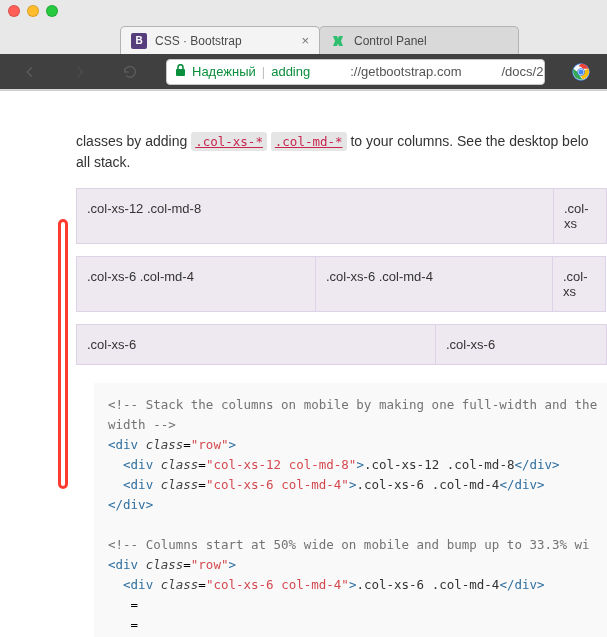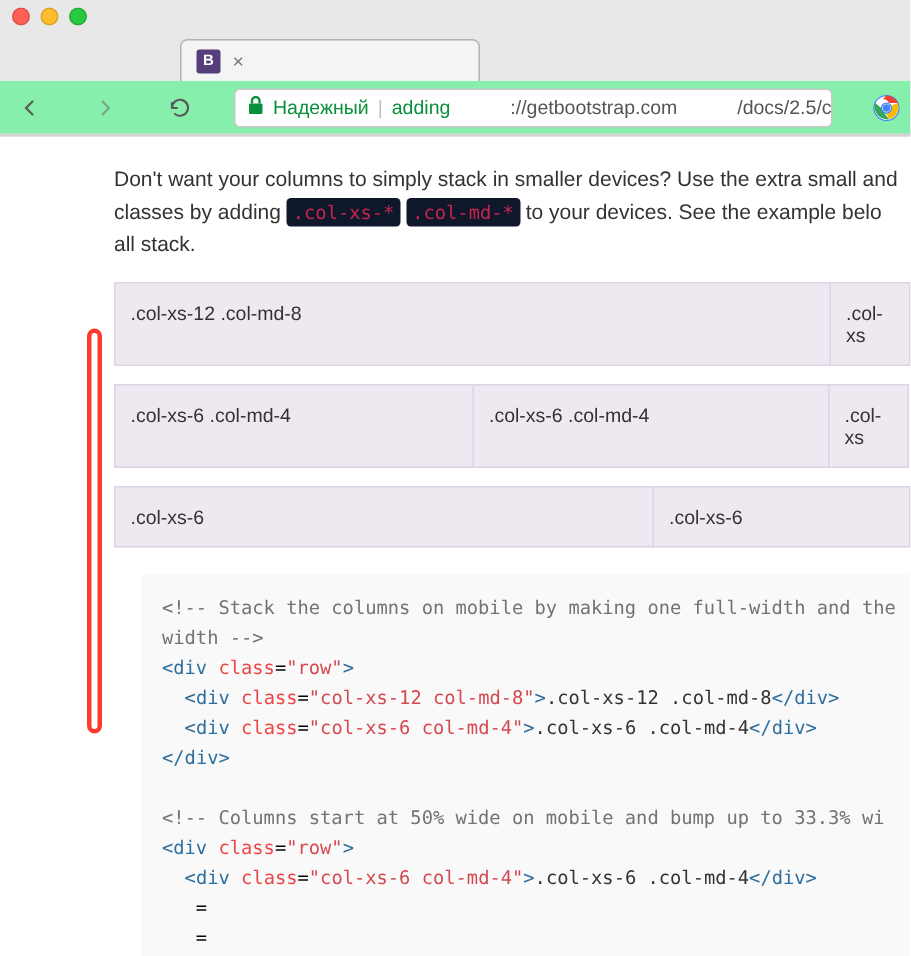--- a/index.html
+++ b/index.html
@@ -12,62 +12,71 @@
 .traffic.green { background: #27c93f; }
 .tabstrip { display: flex; align-items: flex-end; height: 32px; padding-left: 120px; gap: 0; }
 .tab { display: flex; align-items: center; height: 28px; padding: 0 10px; border: 1px solid #b3b3b3; border-bottom: none; border-top-left-radius: 5px; border-top-right-radius: 5px; font-size: 12px; color: #4a4a4a; gap: 8px; min-width: 200px; }
 .tab.active { background: #f4f4f4; }
 .tab.inactive { background: #d9d9d9; margin-left: -1px; }
 .tab .favicon { width: 16px; height: 16px; display: flex; align-items: center; justify-content: center; border-radius: 2px; font-size: 10px; font-weight: bold; flex-shrink: 0; }
 .favicon.boot { background: #563d7c; color: #fff; }
 .favicon.cp { color: #2fbf71; }
 .tab .title { flex: 1; white-space: nowrap; overflow: hidden; text-overflow: ellipsis; }
 .tab .close { color: #777; font-size: 13px; flex-shrink: 0; }
-.addrbar { display: flex; align-items: center; height: 36px; padding: 0 6px; background: #86efac; border-bottom: 1px solid #d7d7d7; gap: 22px; }
+.addrbar { display: flex; align-items: center; height: 36px; padding: 0 16px; background: #404040; border-bottom: 1px solid #d7d7d7; gap: 22px; }
 .nav-btn { width: 28px; height: 28px; display: flex; align-items: center; justify-content: center; color: #6a6a6a; border-radius: 3px; }
 .nav-btn svg { width: 16px; height: 16px; }
 .omnibox { flex: 1; display: flex; align-items: center; height: 26px; background: #fff; border: 1px solid #c7c7c7; border-radius: 4px; padding: 0 8px; font-size: 13px; gap: 6px; overflow: hidden; }
 .lock { color: #0a8f3c; font-size: 12px; }
 .secure { color: #0a8f3c; }
 .sep { color: #c0c0c0; }
 .proto { color: #0a8f3c; }
 .url-rest { color: #555; margin-left: 40px; }
 .url-frag { color: #999; margin-left: 24px; }
 .ext-icon { width: 20px; height: 20px; margin-left: 4px; }
 .ext-icon svg { width: 20px; height: 20px; }
 .page { padding: 18px 0 0 14px; position: relative; }
 .redbar { position: absolute; left: 58px; top: 128px; width: 10px; height: 270px; border: 3px solid #ff3b30; border-radius: 6px; }
 .content { margin-left: 62px; }
 h2 { font-size: 28px; font-weight: 600; margin-bottom: 14px; color: #333; letter-spacing: -0.5px; }
 .intro { font-size: 14px; line-height: 1.55; color: #333; margin-bottom: 14px; }
-.intro code { font-family: Menlo, Monaco, Consolas, monospace; font-size: 12.5px; background: #0f172a; color: #c7254e; padding: 2px 4px; border-radius: 3px; }
+.intro code { font-family: Menlo, Monaco, Consolas, monospace; font-size: 12.5px; background: #e5e5e5; color: #c7254e; padding: 2px 4px; border-radius: 3px; text-decoration: underline; }
 .grid-demo { display: flex; flex-direction: column; gap: 12px; margin-bottom: 18px; }
 .grid-row { display: flex; gap: 0; }
 .grid-cell { background: #eee9f1; border: 1px solid #ded3e6; padding: 12px 10px; font-size: 13px; color: #333; margin-right: -1px; }
 .grid-cell:last-child { margin-right: 0; }
 .code-block { background: #f9f9f9; padding: 12px 14px; font-family: Menlo, Monaco, Consolas, monospace; font-size: 12.5px; line-height: 1.6; margin-left: 18px; white-space: pre; overflow: hidden; }
 .cm { color: #737373; }
 .tg { color: #2f6f9f; }
-.at { color: #ef4444; }
+.at { color: #404040; font-style: italic; }
 .st { color: #d44950; }
 .tx { color: #333; }
 </style>
 </head>
 <body>
 
 <div class="window-chrome">
   <div class="titlebar">
     <div class="traffic red"></div>
     <div class="traffic yellow"></div>
     <div class="traffic green"></div>
   </div>
   <div class="tabstrip">
     <div class="tab active">
       <span class="favicon boot">B</span>
+      <span class="title">CSS · Bootstrap</span>
       <span class="close">×</span>
+    </div>
+    <div class="tab inactive">
+      <span class="favicon cp">
+        <svg viewBox="0 0 16 16">
+            <path d="M3 3 L7 3 L9 8 L7 13 L3 13 L5 8 Z M9 3 L13 3 L11 8 L13 13 L9 13 L7 8 Z" fill="#2fbf71"></path>
+          </svg>
+      </span>
+      <span class="title">Control Panel</span>
     </div>
   </div>
   <div class="addrbar">
     <div class="nav-btn">
       <svg viewBox="0 0 24 24" fill="none" stroke="#5a5a5a" stroke-width="2.2">
           <path d="M15 5 L8 12 L15 19"></path>
         </svg>
     </div>
     <div class="nav-btn" style="opacity:.45">
       <svg viewBox="0 0 24 24" fill="none" stroke="#5a5a5a" stroke-width="2.2">
@@ -101,22 +110,22 @@
           <circle cx="12" cy="12" r="3" fill="#4285f4"></circle>
         </svg>
     </div>
   </div>
 </div>
 
 <div class="page">
   <div class="redbar"></div>
   <div class="content">
     <p class="intro">
-      <span>Don't want your columns to simply stack in smaller devices? Use the extra small and</span><br>
-      <span>classes by adding </span><code>.col-xs-*</code> <code>.col-md-*</code><span> to your devices. See the example belo</span><br>
+      <br>
+      <span>classes by adding </span><code>.col-xs-*</code> <code>.col-md-*</code><span> to your columns. See the desktop belo</span><br>
       <span>all stack.</span>
     </p>
 
     <div class="grid-demo" id="grid-demo">
         <div class="grid-row">
           <div class="grid-cell" style="flex: 0 0 478px;">.col-xs-12 .col-md-8</div>
           <div class="grid-cell" style="flex: 0 0 54px;">.col-xs</div>
         </div>
         <div class="grid-row">
           <div class="grid-cell" style="flex: 0 0 240px;">.col-xs-6 .col-md-4</div>

